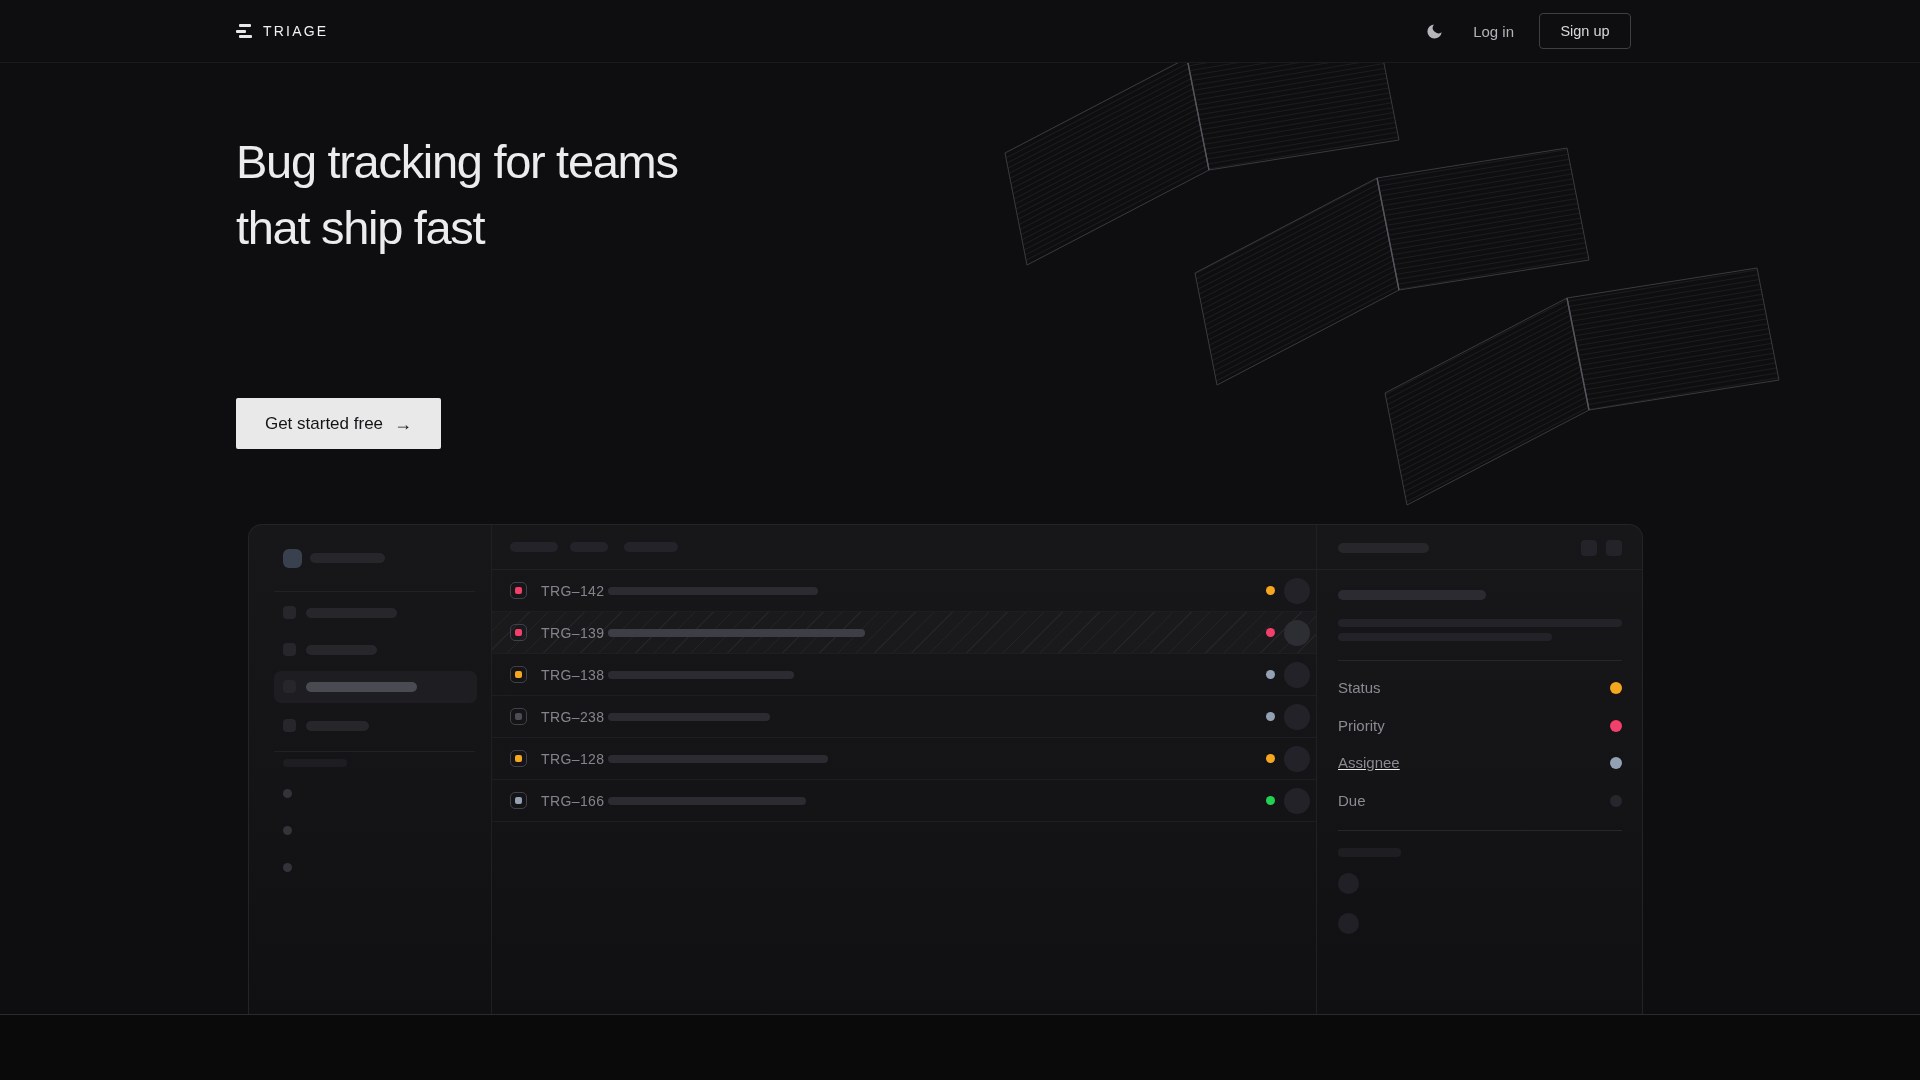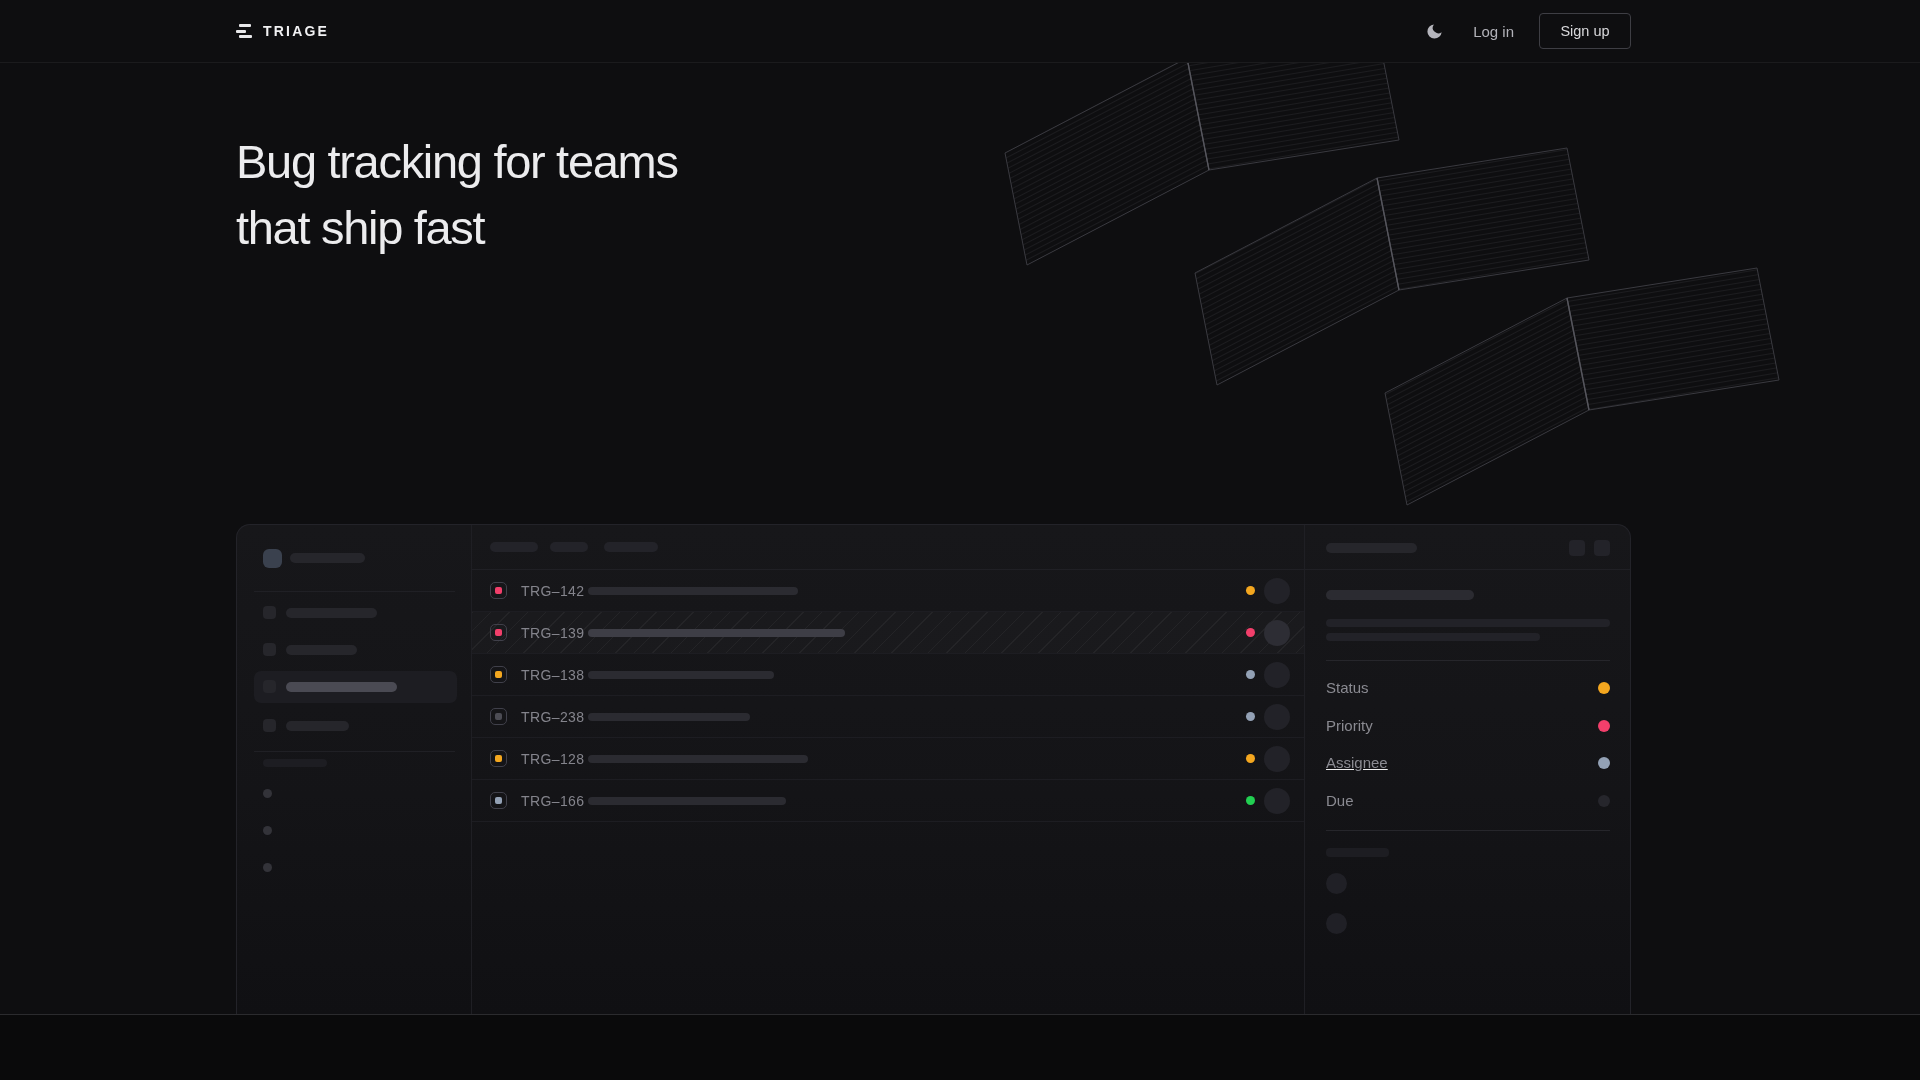--- a/index.html
+++ b/index.html
@@ -20,21 +20,21 @@
   .nav-inner {
     width:1395px; margin-left:236px; height:100%;
     display:flex; align-items:center; justify-content:space-between;
   }
   .brand { display:flex; align-items:center; gap:11px; cursor:pointer; }
   .brand-icon { display:flex; flex-direction:column; gap:2.5px; width:16px; }
   .brand-icon i { display:block; height:3px; border-radius:1px; background:#e8e8ea; }
   .brand-icon i:nth-child(1){ width:12px; margin-left:3px; }
   .brand-icon i:nth-child(2){ width:10px; margin-left:0; }
   .brand-icon i:nth-child(3){ width:13px; margin-left:3px; }
-  .brand-name { font-size:14px; font-weight:700; letter-spacing:2.2px; color:#f1f1f3; }
+  .brand-name { font-size:14px; font-weight:400; letter-spacing:2.2px; color:#f1f1f3; }
   .nav-right { display:flex; align-items:center; gap:25px; }
   .theme-toggle { background:none; border:none; cursor:pointer; display:flex; align-items:center; padding:4px; }
   .login-link { font-size:15px; color:#b2b2b9; cursor:pointer; text-decoration:none; }
   .signup-btn {
     background:transparent; border:1px solid #3e3e44; border-radius:4px;
     color:#d9d9dc; font-size:14.5px; font-family:inherit;
     width:92px; height:36px; cursor:pointer;
   }
 
   
@@ -55,26 +55,26 @@
     background:#e9e9ea; color:#151517;
     border:none; border-radius:2px;
     font-family:inherit; font-size:17px; font-weight:500;
     display:flex; align-items:center; justify-content:center; gap:11px;
     cursor:pointer; z-index:2;
   }
   .cta-arrow { font-size:18px; margin-top:1px; }
 
   
   .mockup {
-    position:absolute; left:236px; top:524px;
+    position:absolute; left:248px; top:524px;
     width:1395px; height:491px;
     background:linear-gradient(180deg, #17171a 0%, #141417 55%, #101013 100%);
     border:1px solid #232329; border-bottom:none;
     border-radius:14px 14px 0 0;
-    display:flex; z-index:3; overflow:hidden;
+    display:flex; z-index:3; overflow:hidden;padding-left:8px;
   }
   .ph { background:#26262b; border-radius:5px; }
 
   
   .m-sidebar { position:relative; width:235px; height:100%; border-right:1px solid #1f1f24; flex:none; }
   .ws-square { position:absolute; left:26px; top:24px; width:19px; height:19px; border-radius:6px; background:#3a414e; }
   .ws-bar { position:absolute; left:53px; top:28px; width:75px; height:10px; }
   .sb-divider { position:absolute; left:17px; width:201px; height:1px; background:#202025; }
   .sb-item { position:absolute; left:17px; width:203px; height:32px; border-radius:7px; cursor:pointer; }
   .sb-item .sq { position:absolute; left:9px; top:9px; width:13px; height:13px; border-radius:4px; background:#26262b; }
@@ -189,20 +189,24 @@
       <line x1="607" y1="235" x2="629" y2="347"></line>
     </g>
   </svg>
 
   <h1 class="headline">
     <div>Bug tracking for teams</div>
     <div>that ship fast</div>
   </h1>
 
 
+  <button class="cta-btn">
+    <span>Get started free</span>
+    <span class="cta-arrow">→</span>
+  </button>
 
   <div class="mockup" style="top:461px">
 
     <div class="m-sidebar">
       <div class="ws-square"></div>
       <div class="ws-bar ph"></div>
       <div class="sb-divider" style="top:66px"></div>
 
       <div class="sb-item" style="top:72px">
         <span class="sq"></span>

